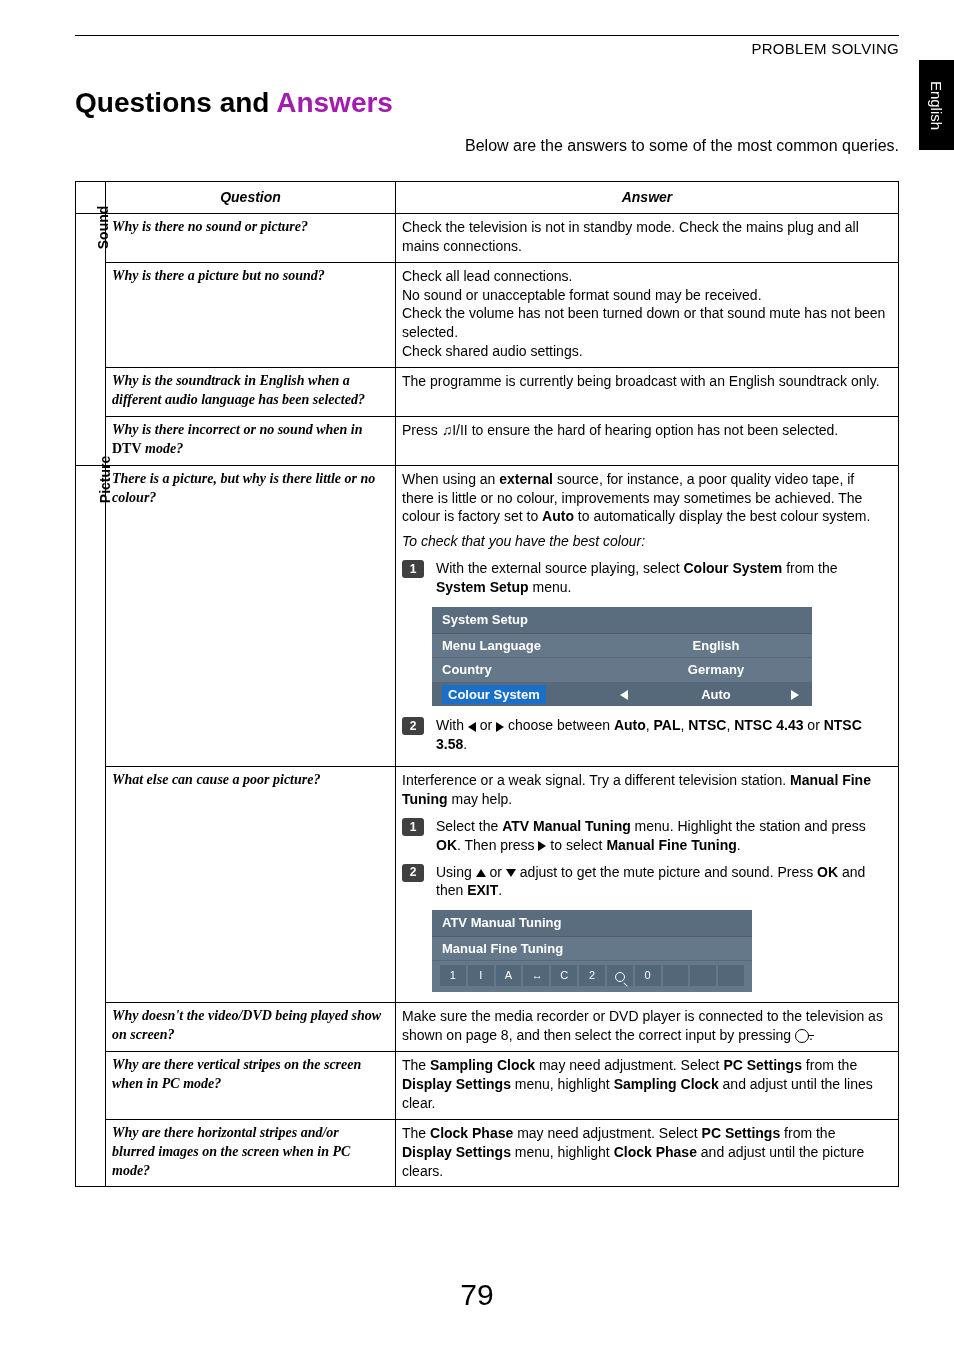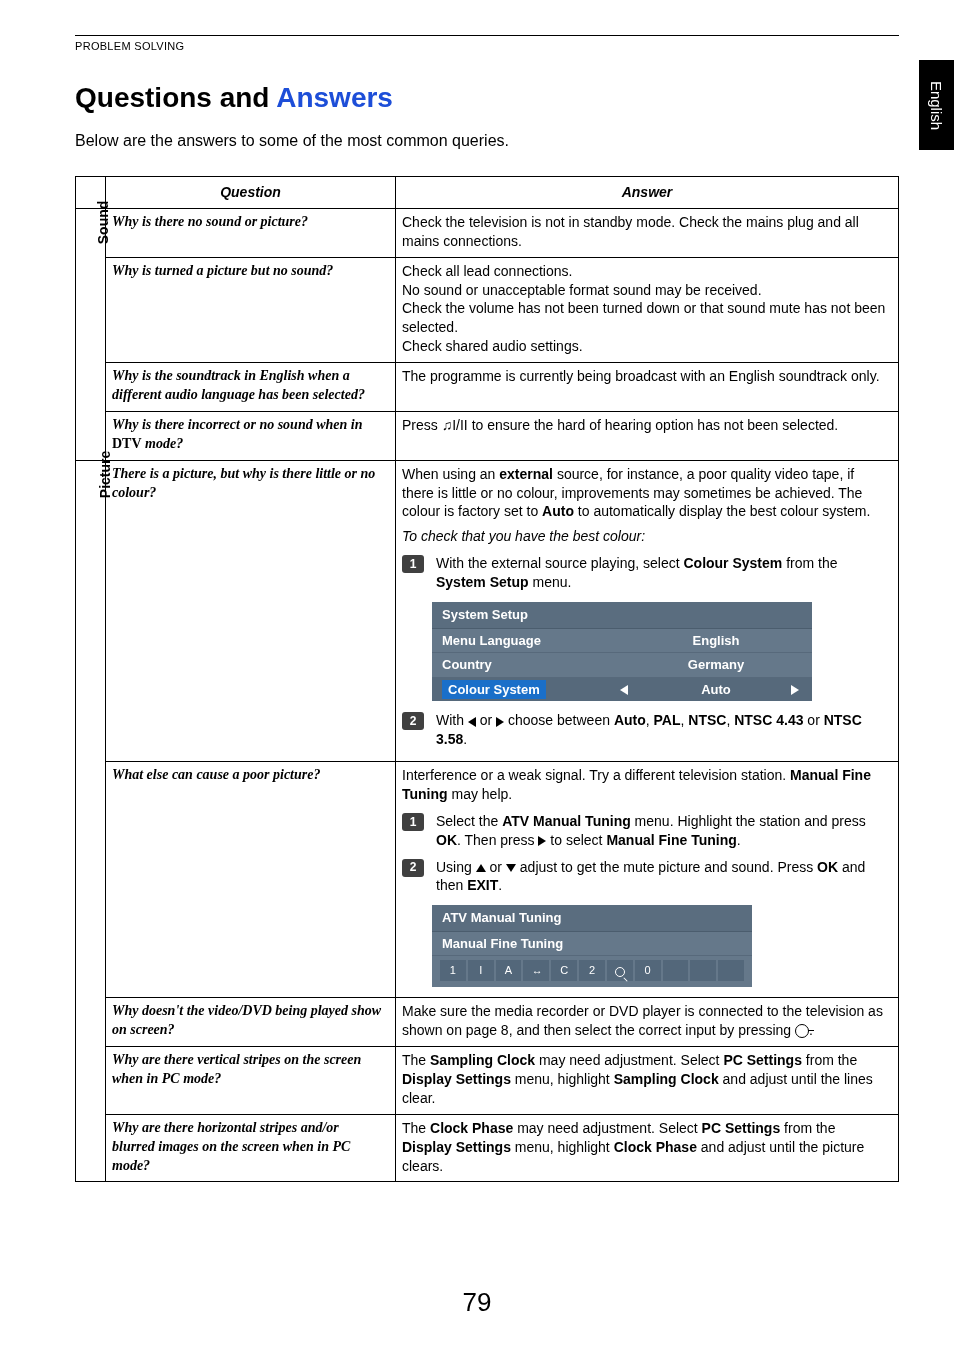--- a/index.html
+++ b/index.html
@@ -12,21 +12,22 @@
     color: #000;
   }
   .page {
     padding: 35px 55px 20px 75px;
   }
   .top-rule {
     border-top: 1px solid #000;
     margin-bottom: 4px;
   }
   .running-head {
-    font-size: 11px;
+    text-align: right;
+    font-size: 15px;
     letter-spacing: 0.3px;
   }
   .side-tab {
     position: absolute;
     top: 60px;
     right: 0;
     background: #000;
     color: #fff;
     width: 35px;
     height: 90px;
@@ -37,24 +38,25 @@
   .side-tab span {
     transform: rotate(90deg);
     font-size: 15px;
   }
   h1 {
     font-size: 28px;
     font-weight: 700;
     margin-top: 30px;
     margin-bottom: 18px;
   }
-  h1 .grey { color: #1d4ed8; }
+  h1 .grey { color: #a21caf; }
   .intro {
     font-size: 16px;
     margin-bottom: 26px;
+    text-align: right;
   }
   table.qa {
     border-collapse: collapse;
     width: 100%;
     table-layout: fixed;
   }
   table.qa th, table.qa td {
     border: 1px solid #000;
     vertical-align: top;
     padding: 4px 12px 6px 6px;
@@ -165,24 +167,24 @@
   .atv-cell {
     flex: 1 1 0;
     background: #53677a;
     text-align: center;
     font-size: 11px;
     padding: 3px 0;
   }
   .note-italic { font-style: italic; margin: 6px 0; }
   .page-num {
     position: absolute;
-    bottom: 34px;
+    bottom: 40px;
     left: 0; right: 0;
     text-align: center;
-    font-size: 26px;
+    font-size: 30px;
   }
   .audio-ic { font-family: Arial; text-align: center; }
   .input-ic {
     display:inline-block;
     width:14px;height:14px;
     border:1.5px solid #000;
     border-radius:50%;
     position:relative;
     vertical-align:middle;
   }
@@ -232,21 +234,21 @@
     <tbody>
 
       <tr>
         <td class="cat" rowspan="4">
           <span class="vlabel">Sound</span>
         </td>
         <td class="question">Why is there no sound or picture?</td>
         <td>Check the television is not in standby mode. Check the mains plug and all mains connections.</td>
       </tr>
       <tr>
-        <td class="question">Why is turned a picture but no sound?</td>
+        <td class="question">Why is there a picture but no sound?</td>
         <td>
           <span>Check all lead connections.</span><br>
           <span>No sound or unacceptable format sound may be received.</span><br>
           <span>Check the volume has not been turned down or that sound mute has not been selected.</span><br>
           <span>Check shared audio settings.</span>
         </td>
       </tr>
       <tr>
         <td class="question">Why is the soundtrack in English when a different audio language has been selected?</td>
         <td>The programme is currently being broadcast with an English soundtrack only.</td>

